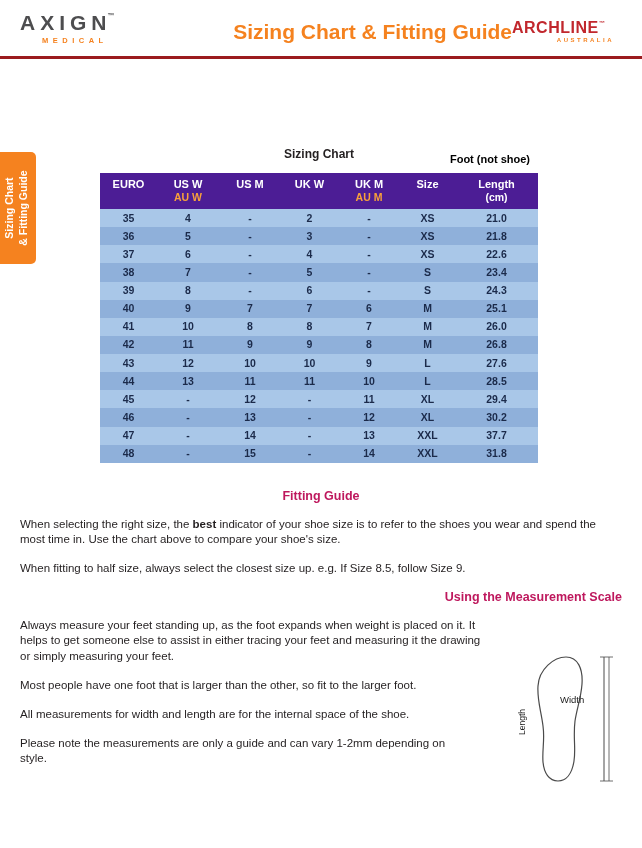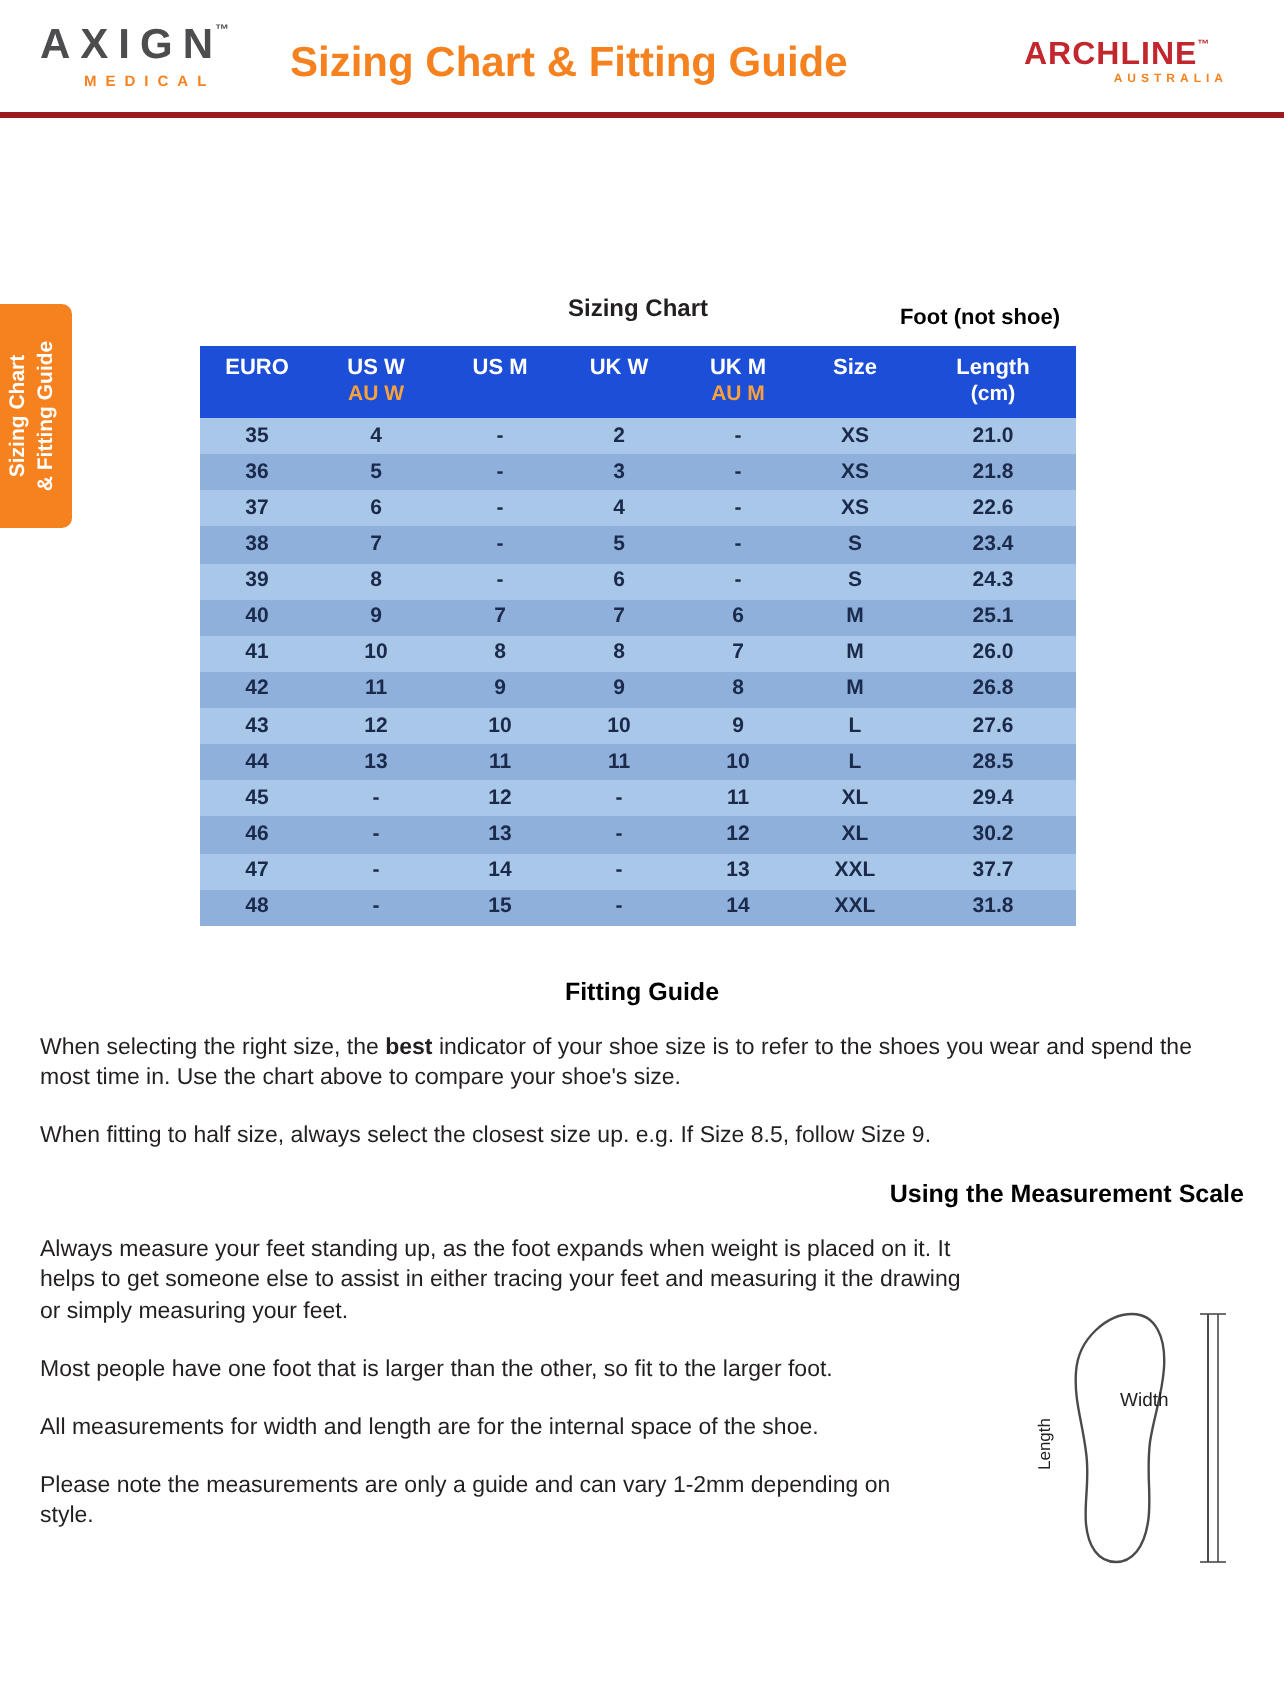--- a/index.html
+++ b/index.html
@@ -8,52 +8,52 @@
     width:642px; height:848px; background:#ffffff; position:relative;
     font-family:"Liberation Sans", sans-serif; color:#231F20; overflow:hidden;
   }
 
   
   .header { display:flex; align-items:flex-start; padding:12px 18px 0 20px; height:48px; }
   .logo-axign { width:125px; }
   .axign-name { font-size:21px; font-weight:bold; color:#4D4D4F; letter-spacing:5px; line-height:1; white-space:nowrap; }
   .tm { font-size:7px; vertical-align:top; letter-spacing:0; margin-left:-4px; }
   .axign-sub { font-size:7.5px; color:#F5821F; font-weight:bold; letter-spacing:4.5px; margin-top:3px; padding-left:22px; }
-  .page-title { flex:1; text-align:left; font-size:21px; color:#F5821F; font-weight:bold; margin:8px 0 12px 0; }
+  .page-title { flex:1; text-align:right; font-size:21px; color:#F5821F; font-weight:bold; margin:8px 0 12px 0; }
   .logo-archline { width:112px; margin-top:8px; }
   .arch-name { font-size:16px; font-weight:bold; color:#C1272D; letter-spacing:0.5px; line-height:1; white-space:nowrap; }
   .tm2 { font-size:6px; vertical-align:top; }
   .arch-sub { font-size:6px; color:#F5821F; font-weight:bold; letter-spacing:2.5px; text-align:right; margin-top:1px; padding-right:10px; }
   .divider { height:3px; background:#9B1B1E; margin-top:8px; }
 
   
   .side-tab { position:absolute; left:0; top:152px; width:36px; height:112px; background:#F5821F; border-radius:0 5px 5px 0; }
   .side-tab-inner {
     position:absolute; width:112px; height:32px; left:50%; top:50%;
     transform:translate(-50%,-50%) rotate(-90deg);
     text-align:center; color:#fff; font-weight:bold; font-size:10.5px; line-height:1.35; white-space:nowrap;
   }
 
   
   .table-area { position:relative; margin:88px 0 0 100px; width:438px; }
   .table-head-row { position:relative; height:22px; }
   .chart-title { text-align:center; font-weight:bold; font-size:12px; color:#231F20; }
   .foot-note { position:absolute; right:8px; top:6px; font-weight:bold; font-size:11px; color:#000; white-space:nowrap; }
   table.sizing-table { border-collapse:collapse; width:438px; margin-top:4px; table-layout:fixed; }
-  th { background:#1d4ed8; color:#fff; font-size:11px; font-weight:bold; vertical-align:top; padding:4px 0 3px; height:36px; }
+  th { background:#4c1d95; color:#fff; font-size:11px; font-weight:bold; vertical-align:top; padding:4px 0 3px; height:36px; }
   .h-main { display:block; line-height:1.3; }
   .h-sub { display:block; line-height:1.3; font-size:10.5px; }
   .h-sub.orange { color:#F9A13A; }
   td { text-align:center; font-size:10.5px; font-weight:bold; color:#1B2A4A; padding:2.5px 0; line-height:1.25; }
   tbody tr:nth-child(odd)  { background:#A9C7E8; }
   tbody tr:nth-child(even) { background:#8FB0DA; }
 
   
   .fitting-section { margin:26px 20px 0 20px; }
-  .section-title { text-align:center; font-weight:bold; font-size:12.5px; margin:0 0 14px 0; color:#000000; }
+  .section-title { text-align:center; font-weight:bold; font-size:12.5px; margin:0 0 14px 0; color:#be185d; }
   .fitting-section p { font-size:11.5px; line-height:1.32; margin:0 0 14px 0; }
   .measure-title { margin-top:10px;text-align:right; }
   .narrow { width:470px; }
   .gap-before { margin-top:44px; }
   .p5 { max-width:436px; }
 
   
   .foot-diagram { position:absolute; left:516px; top:650px; width:108px; height:140px; }
   .foot-diagram svg { display:block; }
 </style>

